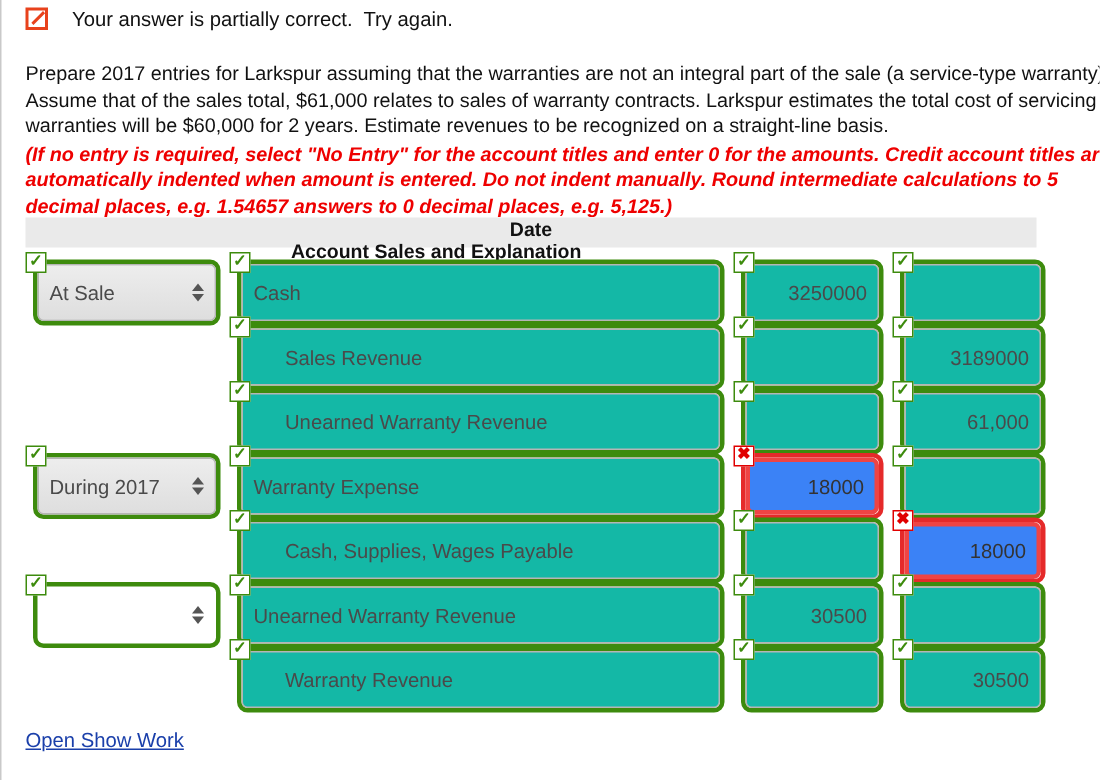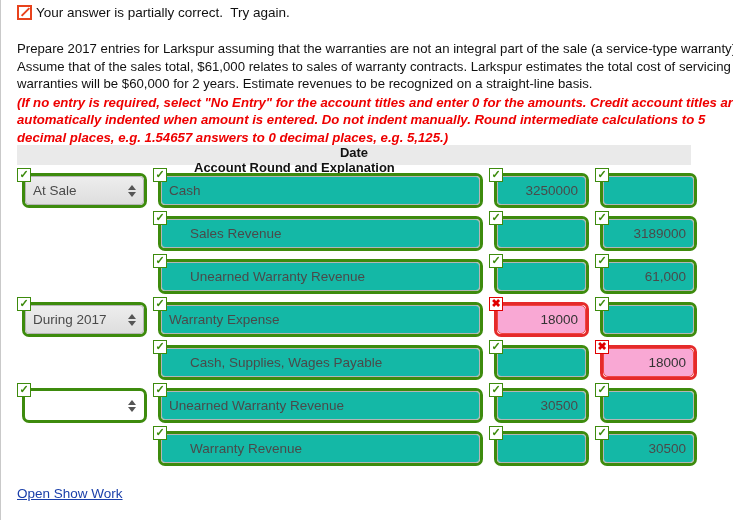--- a/index.html
+++ b/index.html
@@ -25,21 +25,21 @@
     padding-left: 1px;
   }
 
   
   .status-banner {
     position: absolute;
     left: 16px;
     top: 5px;
     display: flex;
     align-items: center;
-    gap: 4px;
+    gap: 16px;
   }
   .status-icon {
     width: 15px;
     height: 15px;
     border: 2px solid #e8421c;
     box-sizing: border-box;
     position: relative;
     flex: none;
   }
   .status-icon::after {
@@ -141,21 +141,21 @@
     color: #e00000;
   }
   .badge span { display: block; margin-top: -1px; }
 
   
   .fieldwrap {
     position: absolute;
     left: 5px;
     top: 5px;
     right: 0;
-    height: 35px;
+    height: 44px;
     box-sizing: border-box;
     border: 3px solid #3d8b0d;
     border-radius: 7px;
     padding: 0;
     background: transparent;
     z-index: 2;
   }
   .fieldwrap.err { border-color: #e52a2a; }
 
   .field {
@@ -168,22 +168,22 @@
     font-family: "Liberation Sans", sans-serif;
     font-size: 13.5px;
     color: #4a4a4a;
     display: flex;
     align-items: center;
     padding: 0 7px;
     white-space: nowrap;
     overflow: hidden;
   }
   .fieldwrap.err .field {
-    background: #f9a8d4;
-    border: 1px solid #ef4444;
+    background: #3b82f6;
+    border: 3px solid #ef4444;
     border-radius: 5px;
     color: #333;
   }
   .field.num { justify-content: flex-end; }
   .field.indent { padding-left: 28px; }
 
   
   .selwrap .field {
     background: linear-gradient(#ededed, #dedede);
     justify-content: flex-start;
@@ -250,21 +250,21 @@
 
   <div class="instructions">
     <span>Prepare 2017 entries for Larkspur assuming that the warranties are not an integral part of the sale (a service-type warranty). Assume that of the sales total, $61,000 relates to sales of warranty contracts. Larkspur estimates the total cost of servicing the warranties will be $60,000 for 2 years. Estimate revenues to be recognized on a straight-line basis.</span>
     <span class="emph">(If no entry is required, select "No Entry" for the account titles and enter 0 for the amounts. Credit account titles are automatically indented when amount is entered. Do not indent manually. Round intermediate calculations to 5 decimal places, e.g. 1.54657 answers to 0 decimal places, e.g. 5,125.)</span>
   </div>
 
   <div class="journal">
 
     <div class="journal-head">
       <div class="col-date">Date</div>
-      <div class="col-acct">Account Round and Explanation</div>
+      <div class="col-acct">Account Sales and Explanation</div>
       <div class="col-debit">Debit</div>
       <div class="col-credit">Titles</div>
     </div>
 
     <div class="journal-body" id="journal-body">
         <div class="jrow">
           <div class="cell date">
             <div class="fieldwrap selwrap">
               <div class="field">At Sale</div>
               <span class="sel-arrows">

